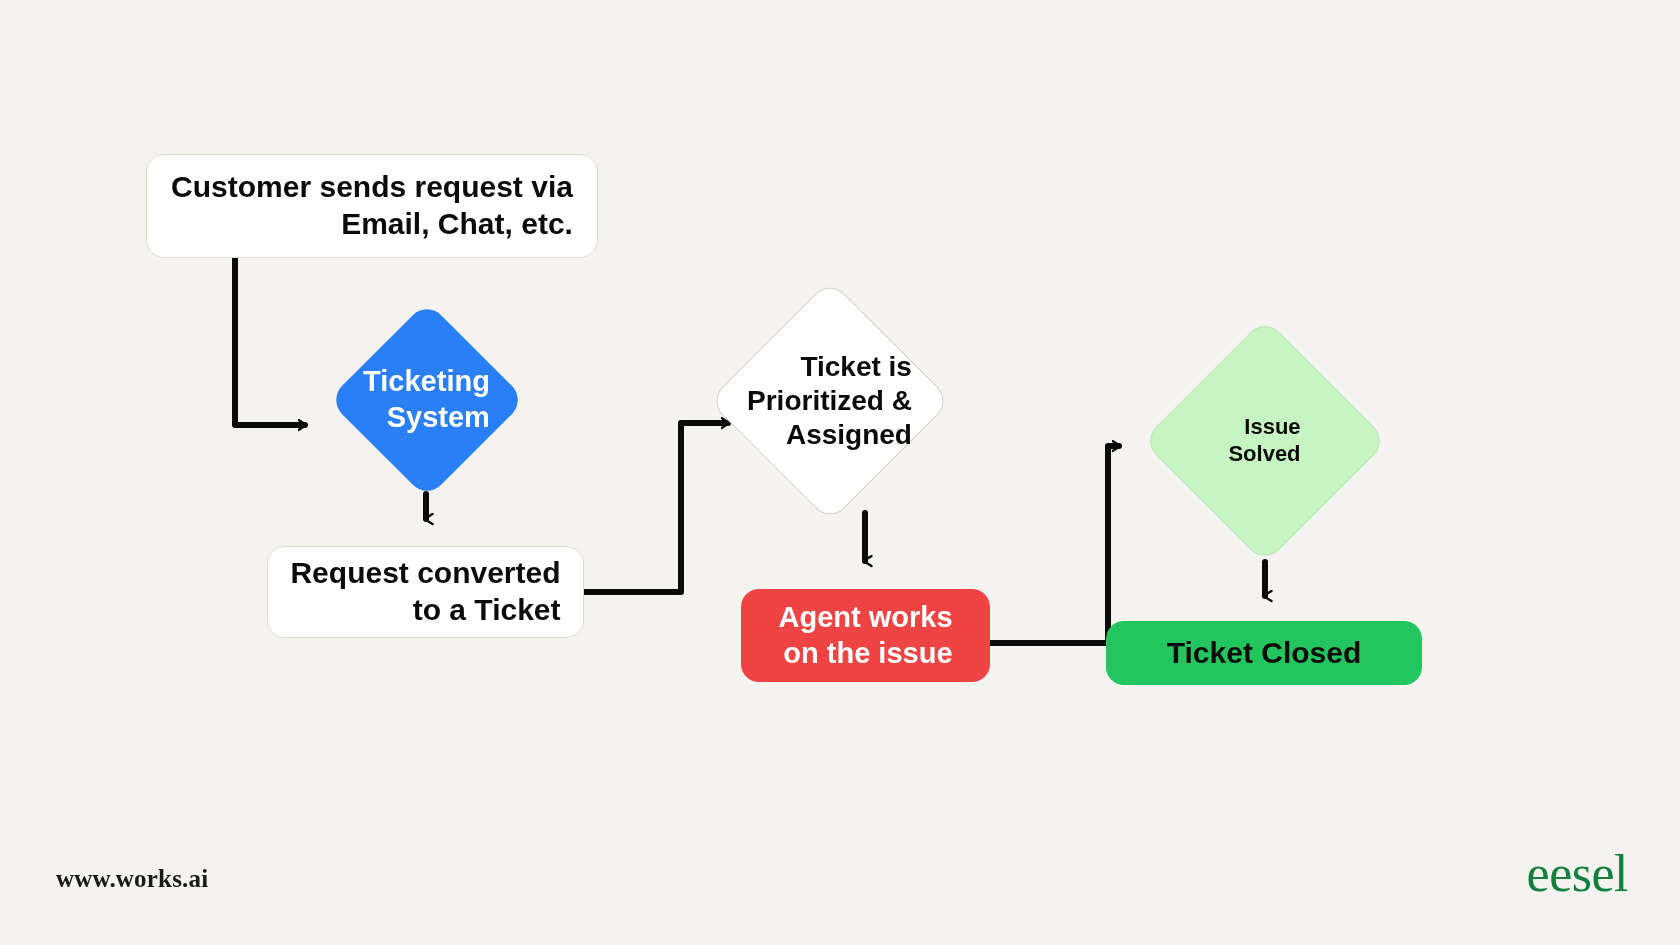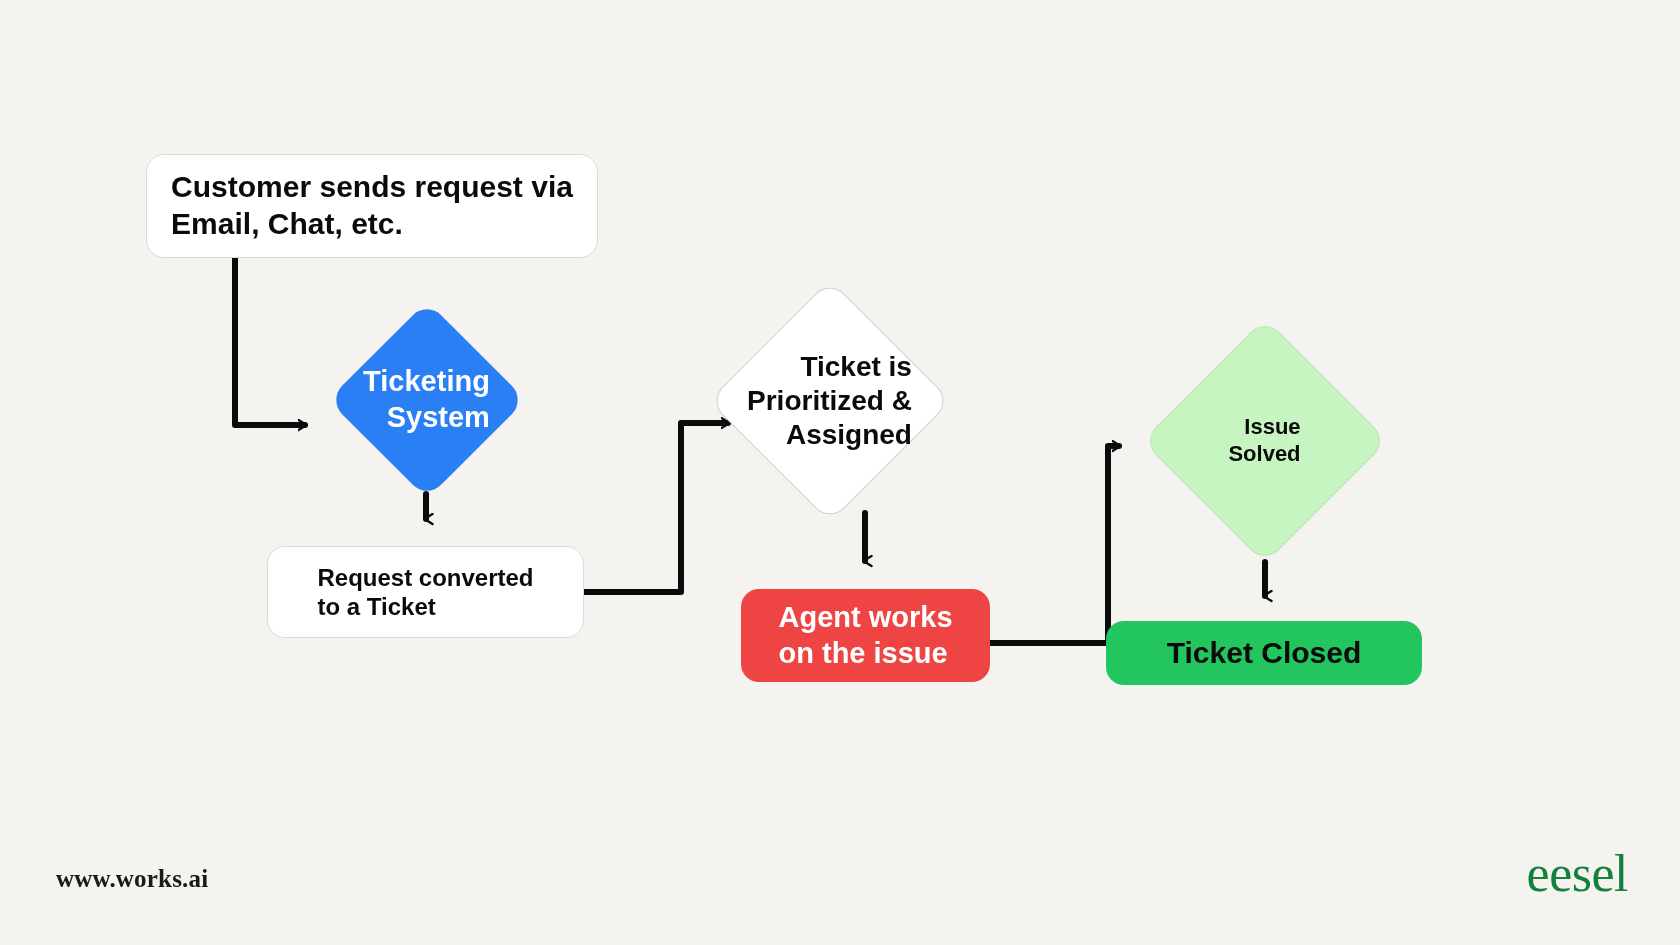--- a/index.html
+++ b/index.html
@@ -27,21 +27,21 @@
     pointer-events: none;
   }
 
   
   .node {
     position: absolute;
     box-sizing: border-box;
     display: flex;
     align-items: center;
     justify-content: center;
-    text-align: left;
+    text-align: right;
     font-weight: bold;
     line-height: 1.22;
     white-space: pre-line;
   }
 
   
   .rect {
     border-radius: 18px;
   }
   .rect.white {
@@ -149,21 +149,21 @@
 
   <div class="node rect white" style="left:146px; top:154px; width:452px; height:104px; font-size:30px;">Customer sends request via
 Email, Chat, etc.</div>
 
   <div class="diamond-wrap" style="left:330px; top:297px; width:193px; height:205px;">
     <div class="diamond-shape blue" style="width:140px; height:140px;"></div>
     <div class="diamond-label on-blue" style="font-size:29px;">Ticketing
 System</div>
   </div>
 
-  <div class="node rect white" style="left:267px; top:546px; width:317px; height:92px; font-size:24px;">Request converted
+  <div class="node rect white" style="left:267px; top:546px; width:317px; height:92px; font-size:30px;">Request converted
 to a Ticket</div>
 
   <div class="diamond-wrap" style="left:708px; top:282px; width:243px; height:238px;">
     <div class="diamond-shape white" style="width:170px; height:170px;"></div>
     <div class="diamond-label on-light" style="font-size:28px;">Ticket is
 Prioritized &amp;
 Assigned</div>
   </div>
 
   <div class="node rect blue" style="left:741px; top:589px; width:249px; height:93px; font-size:29px;">Agent works

